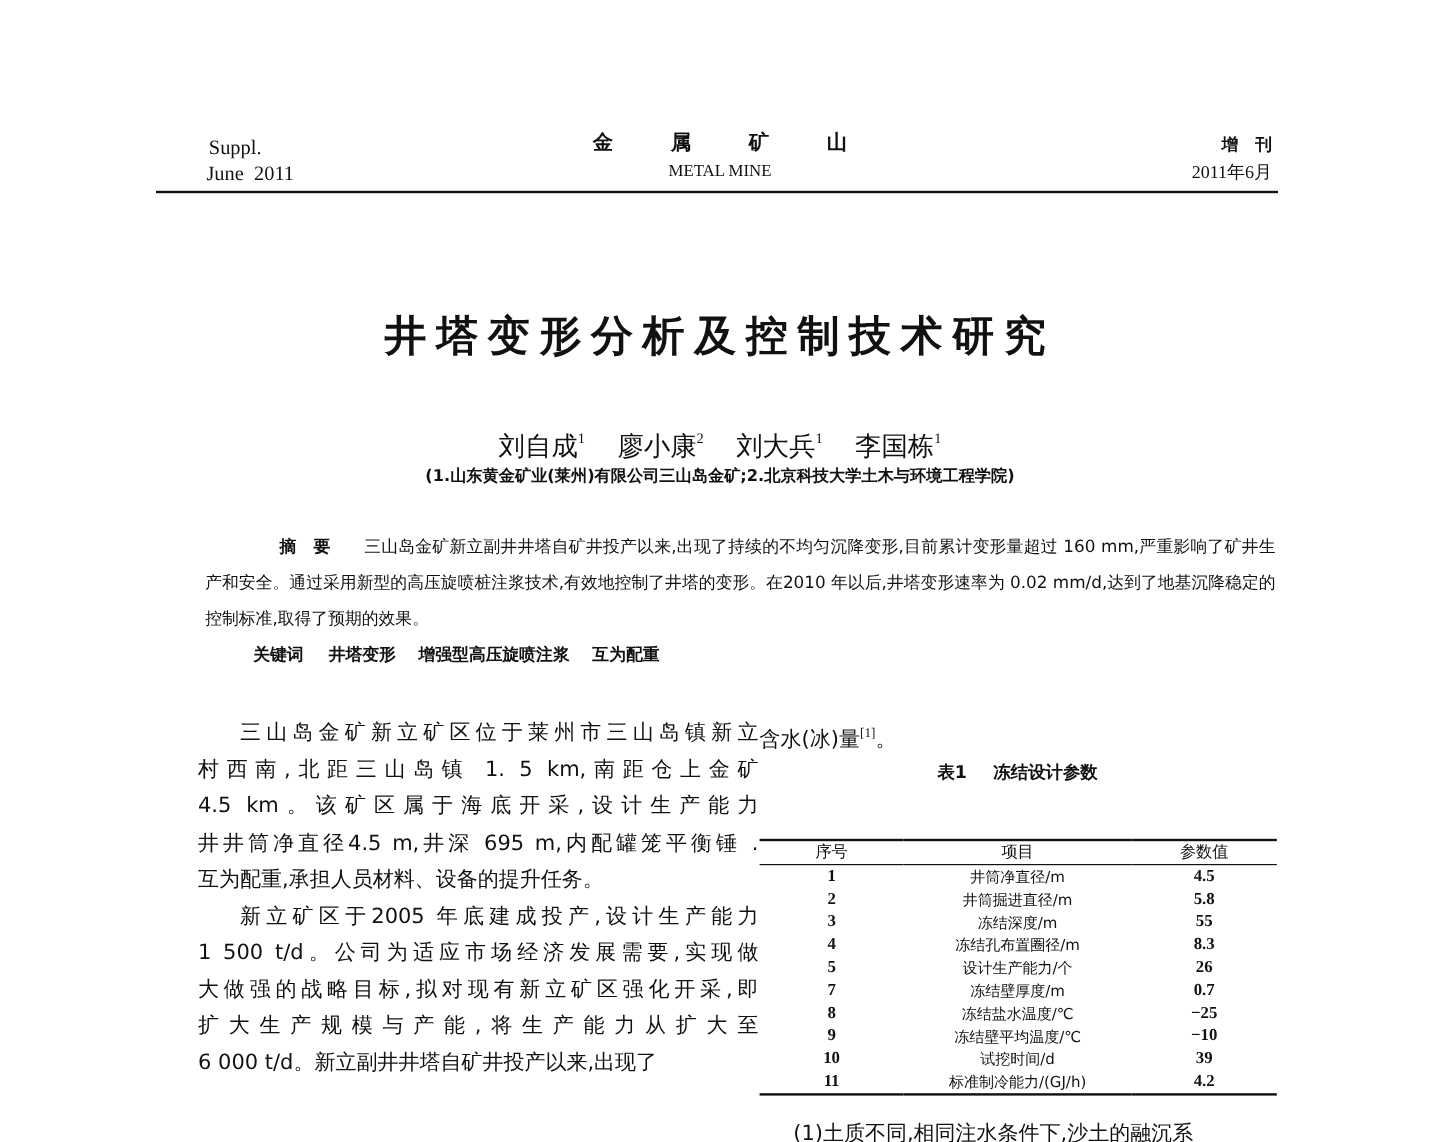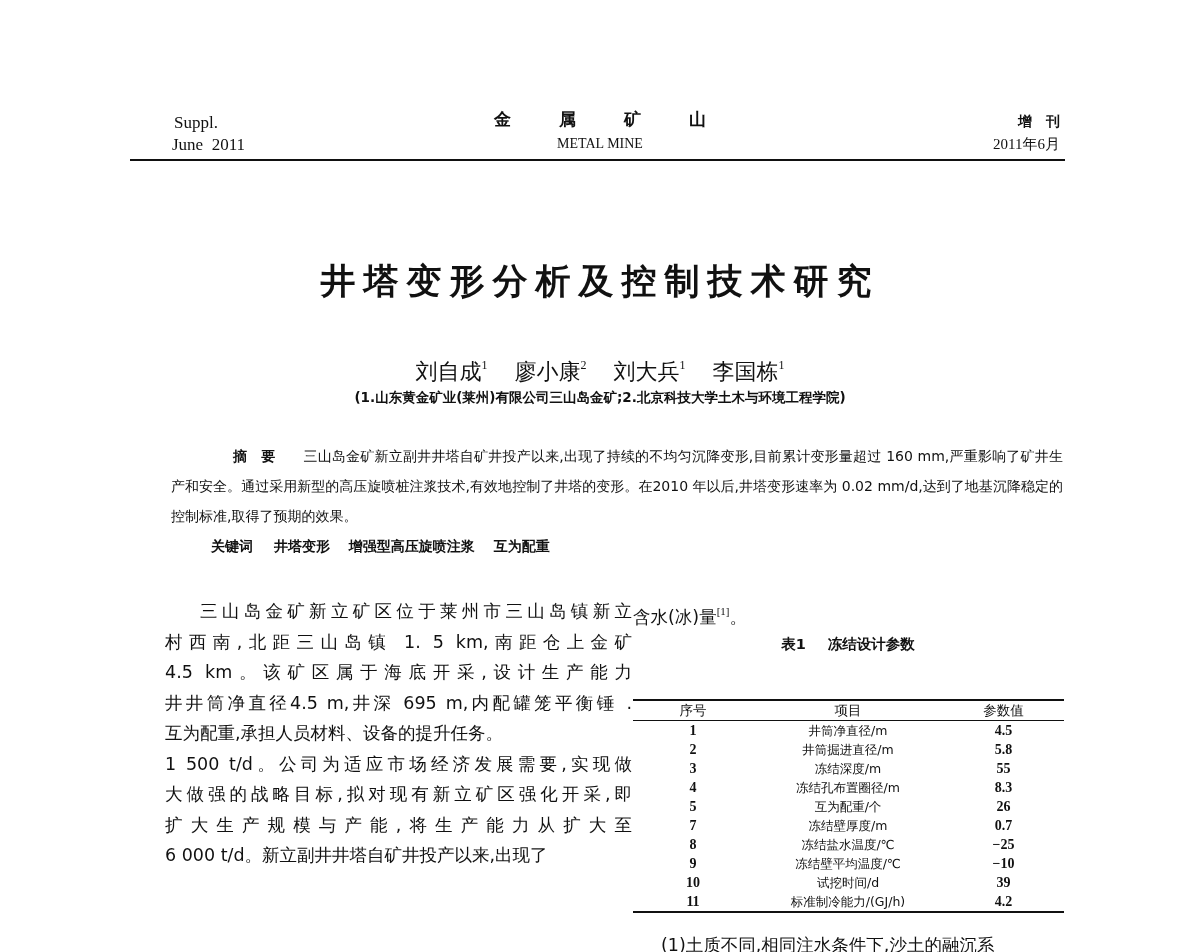--- a/index.html
+++ b/index.html
@@ -86,20 +86,21 @@
   <span class="kw">增强型高压旋喷注浆</span>
   <span class="kw">互为配重</span>
 </div>
 
 <div class="abs col-left" id="leftcol">
     <span class="ln" style="padding-left: 35px;">三山岛金矿新立矿区位于莱州市三山岛镇新立</span>
     <span class="ln">村西南,北距三山岛镇 1. 5 km,南距仓上金矿</span>
     <span class="ln">4.5 km。该矿区属于海底开采,设计生产能力</span>
     <span class="ln">井井筒净直径4.5 m,井深 695 m,内配罐笼平衡锤 .</span>
     <span class="ln last">互为配重,承担人员材料、设备的提升任务。</span>
+    <span class="ln" style="padding-left: 35px;">新立矿区于2005 年底建成投产,设计生产能力</span>
     <span class="ln">1 500 t/d。公司为适应市场经济发展需要,实现做</span>
     <span class="ln">大做强的战略目标,拟对现有新立矿区强化开采,即</span>
     <span class="ln">扩大生产规模与产能,将生产能力从扩大至</span>
     <span class="ln last">6 000 t/d。新立副井井塔自矿井投产以来,出现了</span>
   </div>
 
 <div class="abs col-right-top">
   <span>含水(冰)量</span><sup>[1]</sup><span>。</span>
 </div>
 
@@ -131,21 +132,21 @@
         <td class="item">冻结深度/m</td>
         <td>55</td>
       </tr>
       <tr>
         <td>4</td>
         <td class="item">冻结孔布置圈径/m</td>
         <td>8.3</td>
       </tr>
       <tr>
         <td>5</td>
-        <td class="item">互为配重/个</td>
+        <td class="item">设计生产能力/个</td>
         <td>26</td>
       </tr>
       <tr>
         <td>7</td>
         <td class="item">冻结壁厚度/m</td>
         <td>0.7</td>
       </tr>
       <tr>
         <td>8</td>
         <td class="item">冻结盐水温度/℃</td>

